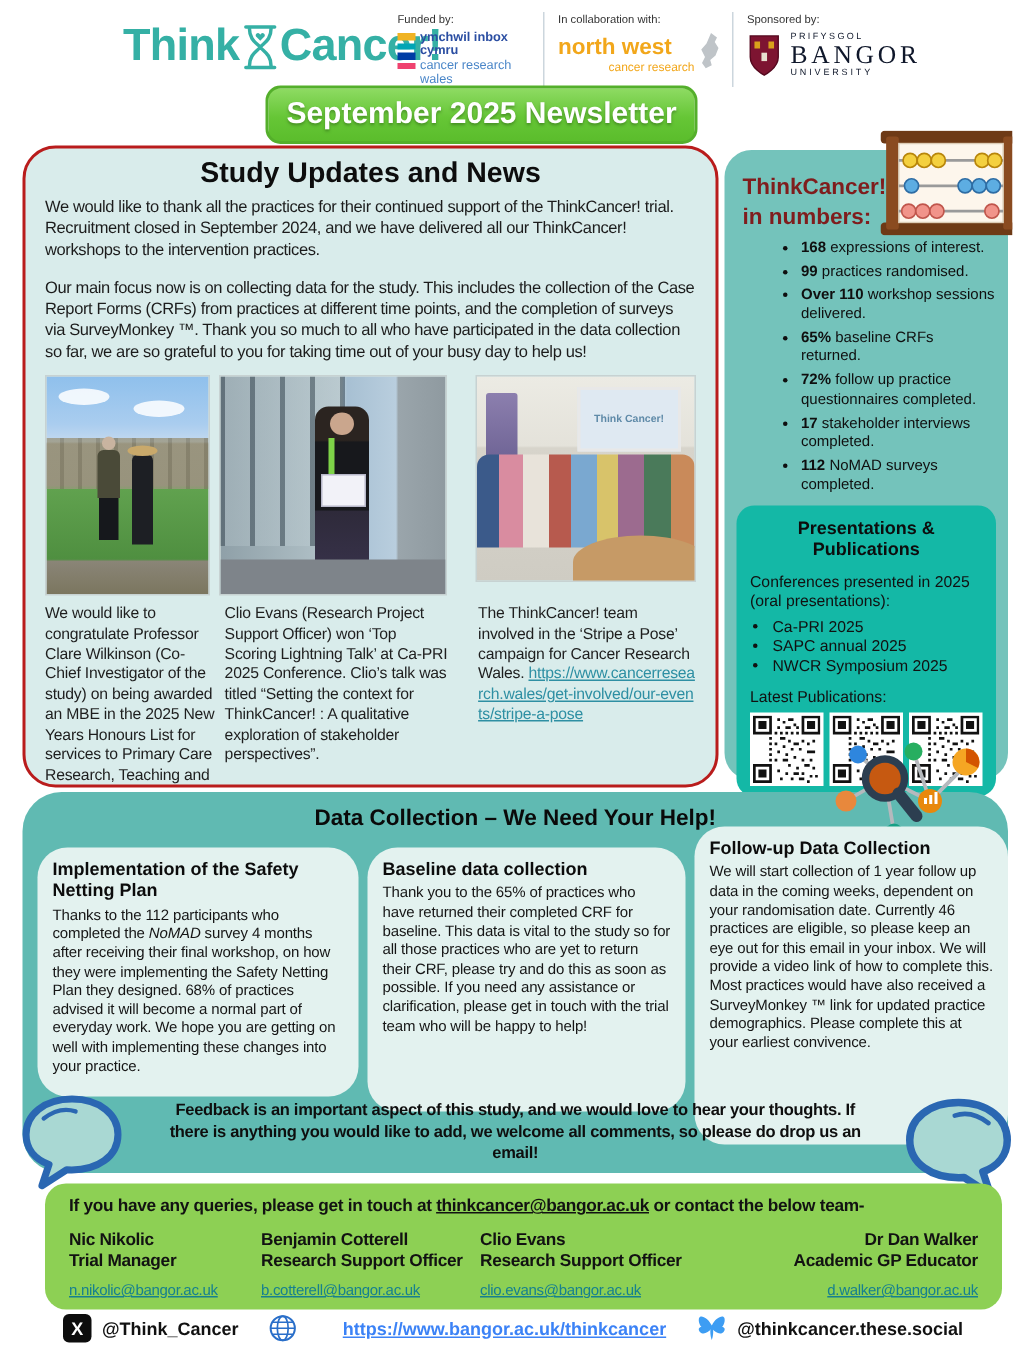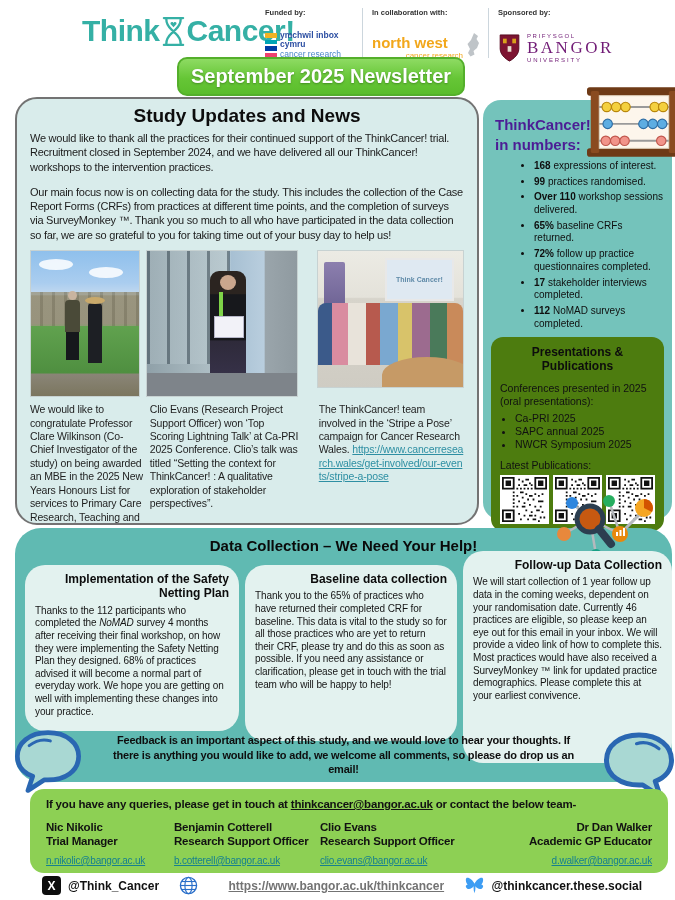--- a/index.html
+++ b/index.html
@@ -7,45 +7,45 @@
   body { font-family:"Liberation Sans", sans-serif; }
   .page { position:relative; width:675px; height:900px; background:#fff; overflow:hidden; margin:0 auto; }
 
   
   .brand { position:absolute; left:82px; top:14px; display:flex; align-items:center; color:#35b0a5; font-weight:bold; font-size:30px; letter-spacing:-0.5px; }
   .brand svg { margin:0 1px; }
   .sponsors { position:absolute; left:256px; top:8px; width:414px; height:50px; display:flex; }
   .sp-cell { padding:0 9px; }
   .sp-cell + .sp-cell { border-left:1px solid #ccd6dd; }
   .sp-c1 { width:106px; } .sp-c2 { width:126px; } .sp-c3 { width:180px; }
-  .sp-label { font-size:7.5px; font-weight:bold; color:#333; margin-bottom:14px; }
+  .sp-label { font-size:7.5px; font-weight:normal; color:#333; margin-bottom:3px; }
   .crw { display:flex; gap:3px; }
   .crw-bars { display:flex; flex-direction:column; gap:2px; padding-top:2px; }
   .crw-bar { width:12px; height:4.5px; }
   .crw-text { font-size:8.5px; line-height:1.1; }
   .crw-t1 { color:#2b4ea2; font-weight:bold; }
   .crw-t2 { color:#4a86c8; }
   .nwcr { position:relative; padding-top:4px; }
   .nw-name { color:#f2a71b; font-weight:bold; font-size:15px; line-height:1; }
   .nw-sub { color:#f2a71b; font-size:8px; text-align:right; margin-right:16px; margin-top:1px; }
   .nw-map { position:absolute; right:-2px; top:2px; }
   .bangor { display:flex; gap:6px; align-items:center; padding-top:2px; }
-  .bg-text { color:#701a75; }
+  .bg-text { color:#0f172a; }
   .bg-pre { font-size:6px; letter-spacing:1.6px; }
   .bg-name { font-family:"Liberation Serif", serif; font-size:17px; letter-spacing:2.5px; line-height:1.05; }
   .bg-sub { font-size:6px; letter-spacing:1.9px; }
 
   .banner { position:absolute; left:177px; top:57px; width:288px; height:39px;
     background:linear-gradient(180deg,#8edb63 0%,#66c636 55%,#5bbd2c 100%);
     border:2px solid #54af2b; border-radius:10px; display:flex; align-items:center; justify-content:center;
     color:#fff; font-size:20px; font-weight:bold; text-shadow:0 1px 2px rgba(40,90,20,.5); }
 
   
   .main-box { position:absolute; left:15px; top:97px; width:464px; height:428px; background:#d9eceb;
-    border:2px solid #737373; border-radius:22px; padding:5px 13px 6px; overflow:hidden; }
+    border:2px solid #b91c1c; border-radius:22px; padding:5px 13px 6px; overflow:hidden; }
   .study-title { font-size:19px; font-weight:bold; text-align:center; color:#0d0d0d; margin:1px 0 4px; }
   .para { font-size:11px; line-height:1.3; letter-spacing:-0.25px; color:#1c1c1c; }
   .para + .para { margin-top:11px; }
 
   .photos { display:flex; margin-top:8px; }
   .photo { position:relative; overflow:hidden; border:1px solid #c7d2d2; }
   .photo1 { width:113px; height:147px; margin-right:6px;
     background:linear-gradient(180deg,#8fc0ec 0%,#aacdef 22%,#c3d9ef 30%, #938f7e 31%, #8b8773 50%, #61a24f 51%, #4f8f40 84%, #8a8577 85%, #7b765f 100%); }
   .photo1 .cloud { position:absolute; width:34px; height:11px; border-radius:50%; background:rgba(255,255,255,.85); }
   .photo1 .castle { position:absolute; left:0; top:28%; width:100%; height:24%; background:repeating-linear-gradient(90deg,#9b967f 0 9px,#847f69 9px 12px); opacity:.8; }
@@ -72,62 +72,62 @@
 
   .captions { display:flex; margin-top:6px; font-size:10.5px; line-height:1.28; color:#1e1e1e; letter-spacing:-0.15px; }
   .cap1 { width:119px; margin-right:6px; }
   .cap2 { width:158px; margin-right:18px; }
   .cap3 { width:152px; }
   .cap-link { color:#2e8fa3; text-decoration:underline; word-break:break-all; }
 
   
   .right-panel { position:absolute; left:483px; top:100px; width:189px; height:420px; background:#74c3bb; border-radius:18px; padding:15px 9px 7px 12px; overflow:visible; }
   .abacus { position:absolute; top:-13px; right:-9px; }
-  .num-title { font-size:15px; font-weight:bold; color:#4c1d95; line-height:1.3; }
+  .num-title { font-size:15px; font-weight:bold; color:#7f1d1d; line-height:1.3; }
   .num-list { margin:6px 0 0 2px; padding-left:13px; font-size:10px; line-height:1.27; color:#0f0f0f; }
   .num-list li { margin-bottom:3px;margin-left:24px; }
   .b { font-weight:bold; }
-  .pubs { margin:7px -1px 0 -4px; background:#4d7c0f; border-radius:12px; padding:8px 9px 7px; }
+  .pubs { margin:7px -1px 0 -4px; background:#14b8a6; border-radius:12px; padding:8px 9px 7px; }
   .pubs-title { font-size:12px; font-weight:bold; text-align:center; color:#0d0d0d; }
   .pubs-intro { font-size:10.5px; margin-top:9px; line-height:1.25; color:#111; }
   .pubs-list { margin:3px 0 0; padding-left:15px; font-size:10.5px; color:#111; }
   .pubs-list li { margin-bottom:1px; }
   .pubs-latest { font-size:10.5px; margin-top:9px; color:#111; }
   .qr-row { display:flex; gap:4px; margin-top:4px; }
   .qr { width:49px; height:49px; background:#fff; padding:2px; }
 
   
   .dc-section { position:absolute; left:15px; top:528px; width:657px; height:254px; background:#60bab2; border-radius:26px; }
   .dc-title { text-align:center; font-size:15px; font-weight:bold; color:#0a0a0a; padding-top:9px; }
   .dc-icon { position:absolute; top:-36px; right:10px; }
   .dc-col { position:absolute; background:#e3f2ef; border-radius:20px; padding:7px 10px; }
   .dc-col1 { left:10px; top:37px; width:214px; min-height:166px; }
   .dc-col2 { left:230px; top:37px; width:212px; min-height:176px; }
   .dc-col3 { left:448px; top:23px; width:209px; min-height:212px; }
-  .dc-col-title { font-size:12px; font-weight:bold; text-align:right; line-height:1.2; margin-bottom:4px; color:#0c0c0c; }
+  .dc-col-title { font-size:12px; font-weight:bold; text-align:left; line-height:1.2; margin-bottom:4px; color:#0c0c0c; }
   .dc-text { font-size:10px; line-height:1.26; letter-spacing:-0.1px; color:#151515; }
   .feedback { position:absolute; left:88px; right:88px; bottom:5px; text-align:center; font-size:11px; font-weight:bold; letter-spacing:-0.2px; color:#0e0e0e; line-height:1.32; }
   .bubble-left { position:absolute; left:-3px; bottom:-12px; }
   .bubble-right { position:absolute; right:-5px; bottom:-18px; transform:scaleX(-1); }
 
   
   .contact-box { position:absolute; left:30px; top:789px; width:638px; height:84px; background:#8dd054; border-radius:14px; padding:9px 16px 6px; }
   .contact-line { font-size:11.5px; font-weight:bold; letter-spacing:-0.2px; color:#121212; }
   .contact-email { color:#121212; text-decoration:underline; }
   .team { display:flex; margin-top:10px; }
   .member { line-height:1.25; }
   .m1 { width:128px; } .m2 { width:146px; } .m3 { width:141px; } .m4 { flex:1;text-align:right; }
   .m-name, .m-role { font-size:11.5px; font-weight:bold; letter-spacing:-0.2px; color:#121212; }
   .m-email { font-size:10px; color:#16808f; text-decoration:underline; letter-spacing:-0.2px; }
 
   
   .footer { position:absolute; left:42px; top:876px; width:600px; display:flex; justify-content:space-between; align-items:center; }
   .f-item { display:flex; align-items:center; gap:7px; font-size:12px; font-weight:bold; color:#111; }
   .f-x-icon { width:19px; height:19px; background:#0d0d0d; border-radius:4px; color:#fff; display:flex; align-items:center; justify-content:center; font-size:12px; font-weight:bold; }
-  .f-url { color:#737373; text-decoration:underline;padding-left:24px; }
+  .f-url { color:#3b82f6; text-decoration:underline;padding-left:24px; }
   .hidden-defs { position:absolute; width:0; height:0; overflow:hidden; }
 </style>
 </head>
 <body>
 
 <svg class="hidden-defs" xmlns="http://www.w3.org/2000/svg">
   <defs>
     <symbol id="qr" viewBox="0 0 25 25">
       <path fill="#111" d="M0 0h7v7H0z M18 0h7v7h-7z M0 18h7v7H0z"></path>
       <path fill="#fff" d="M1 1h5v5H1z M19 1h5v5h-5z M1 19h5v5H1z"></path>

